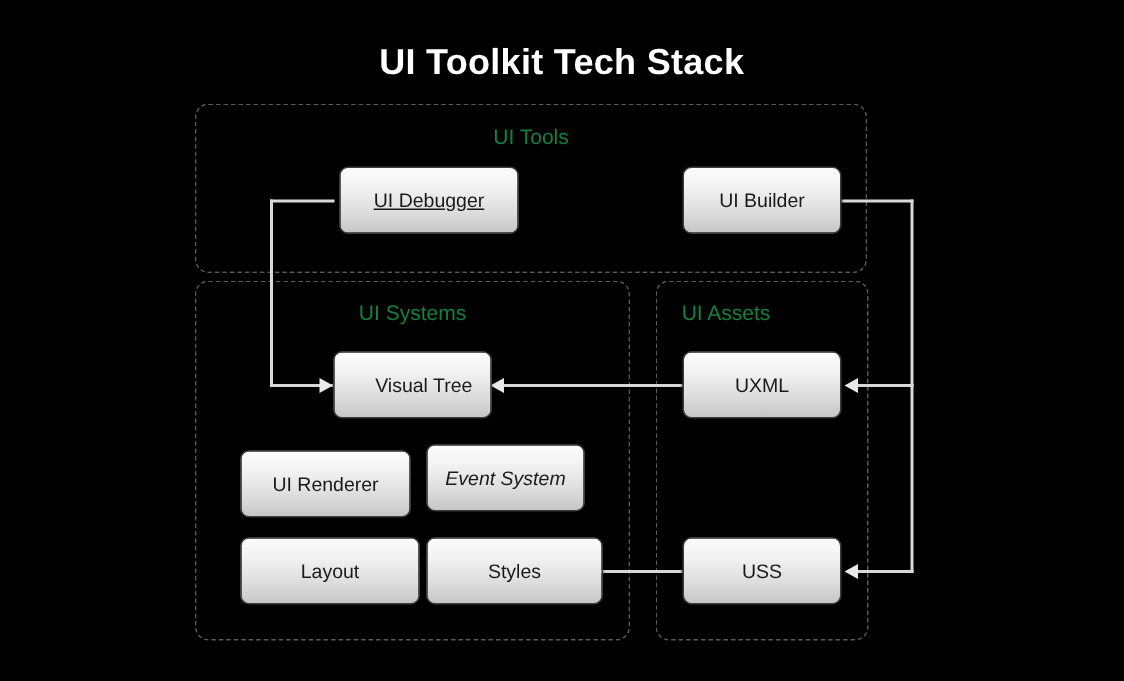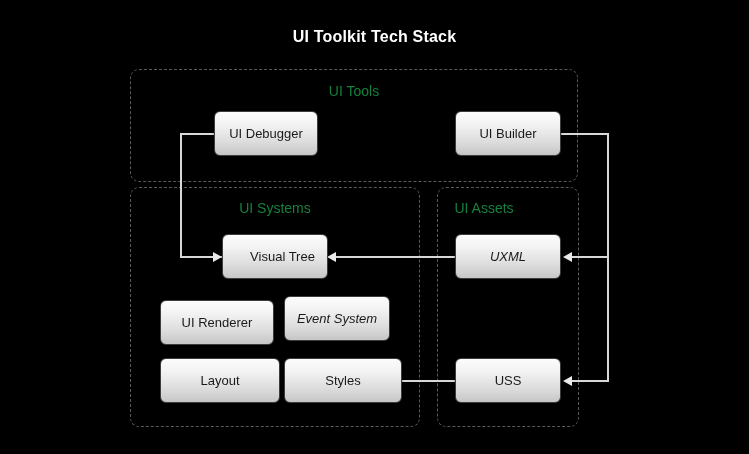--- a/index.html
+++ b/index.html
@@ -17,21 +17,21 @@
     background: #000000;
     overflow: hidden;
   }
   #diagram-title {
     position: absolute;
     left: 0;
     top: 28px;
     width: 749px;
     text-align: center;
     color: #ffffff;
-    font-size: 16px;
+    font-size: 24px;
     font-weight: bold;
     letter-spacing: 0.2px;
   }
   .group-box {
     position: absolute;
     border: 1px dashed #5a5a5a;
     border-radius: 9px;
     box-sizing: border-box;
     background: transparent;
   }
@@ -109,31 +109,31 @@
 
   <div class="edge-seg edge-h" style="left:561px; top:133px; width:48px;"></div>
   <div class="edge-seg edge-v" style="left:607px; top:133px; height:125px;"></div>
   <div class="edge-seg edge-h" style="left:572px; top:256px; width:37px;"></div>
   <div class="arrow-left" style="left:563px; top:252px;"></div>
 
   <div class="edge-seg edge-v" style="left:607px; top:256px; height:126px;"></div>
   <div class="edge-seg edge-h" style="left:572px; top:380px; width:37px;"></div>
   <div class="arrow-left" style="left:563px; top:376px;"></div>
 
-  <div class="node" style="left:214px; top:111px; width:104px; height:45px;">UI Debugger</div>
+  <div class="node" style="left:226px; top:111px; width:120px; height:45px;text-decoration:underline;">UI Debugger</div>
 
   <div class="node" style="left:455px; top:111px; width:106px; height:45px;">UI Builder</div>
 
   <div class="node" style="left:222px; top:234px; width:106px; height:45px;padding-left:15px;">Visual Tree</div>
 
   <div class="node" style="left:160px; top:300px; width:114px; height:45px;">UI Renderer</div>
 
   <div class="node" style="left:284px; top:296px; width:106px; height:45px;font-style:italic;">Event System</div>
 
   <div class="node" style="left:160px; top:358px; width:120px; height:45px;">Layout</div>
 
   <div class="node" style="left:284px; top:358px; width:118px; height:45px;">Styles</div>
 
-  <div class="node" style="left:455px; top:234px; width:106px; height:45px;font-style:italic;">UXML</div>
+  <div class="node" style="left:455px; top:234px; width:106px; height:45px;">UXML</div>
 
   <div class="node" style="left:455px; top:358px; width:106px; height:45px;">USS</div>
 
 </div>
 
 </body></html>

